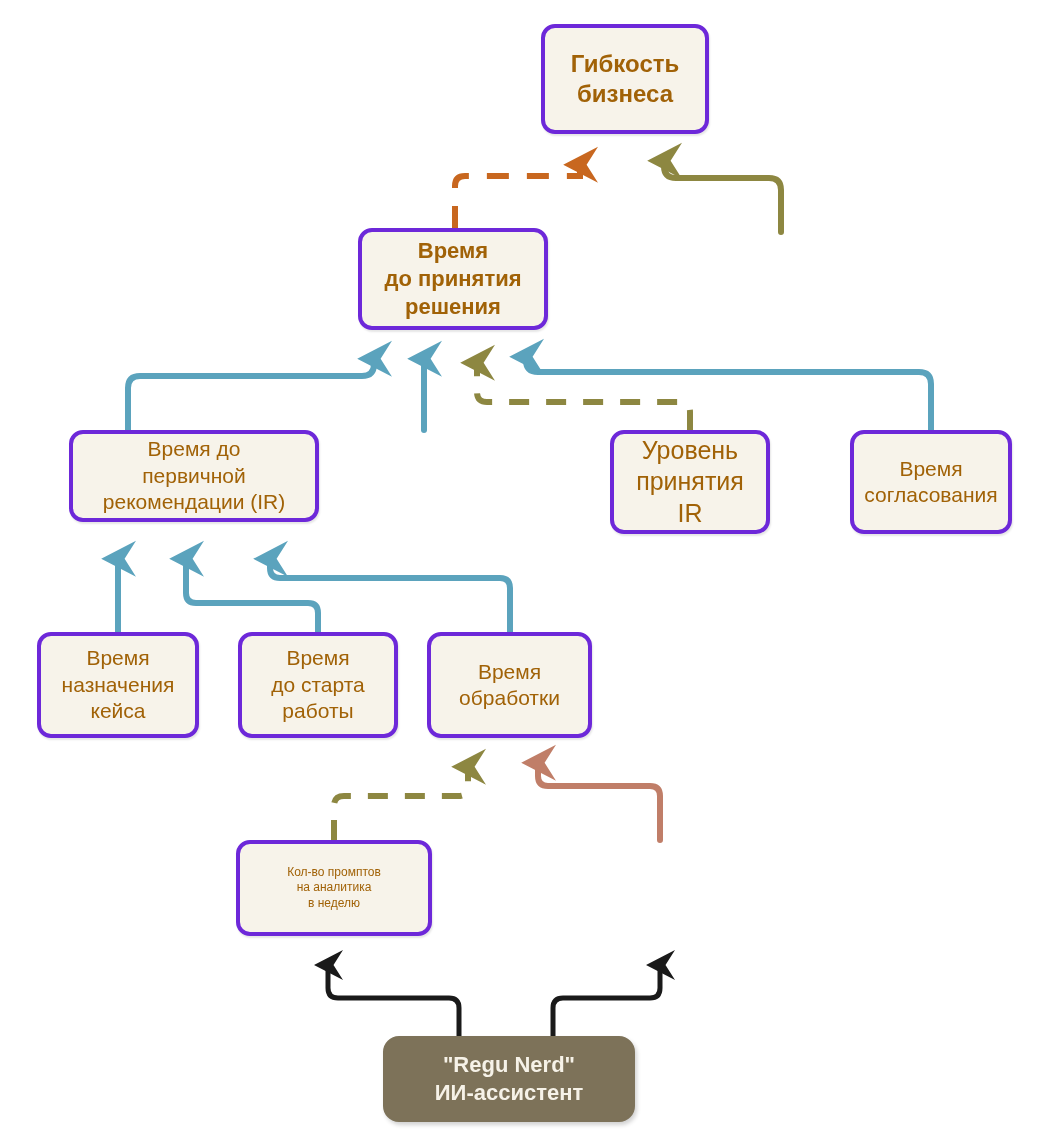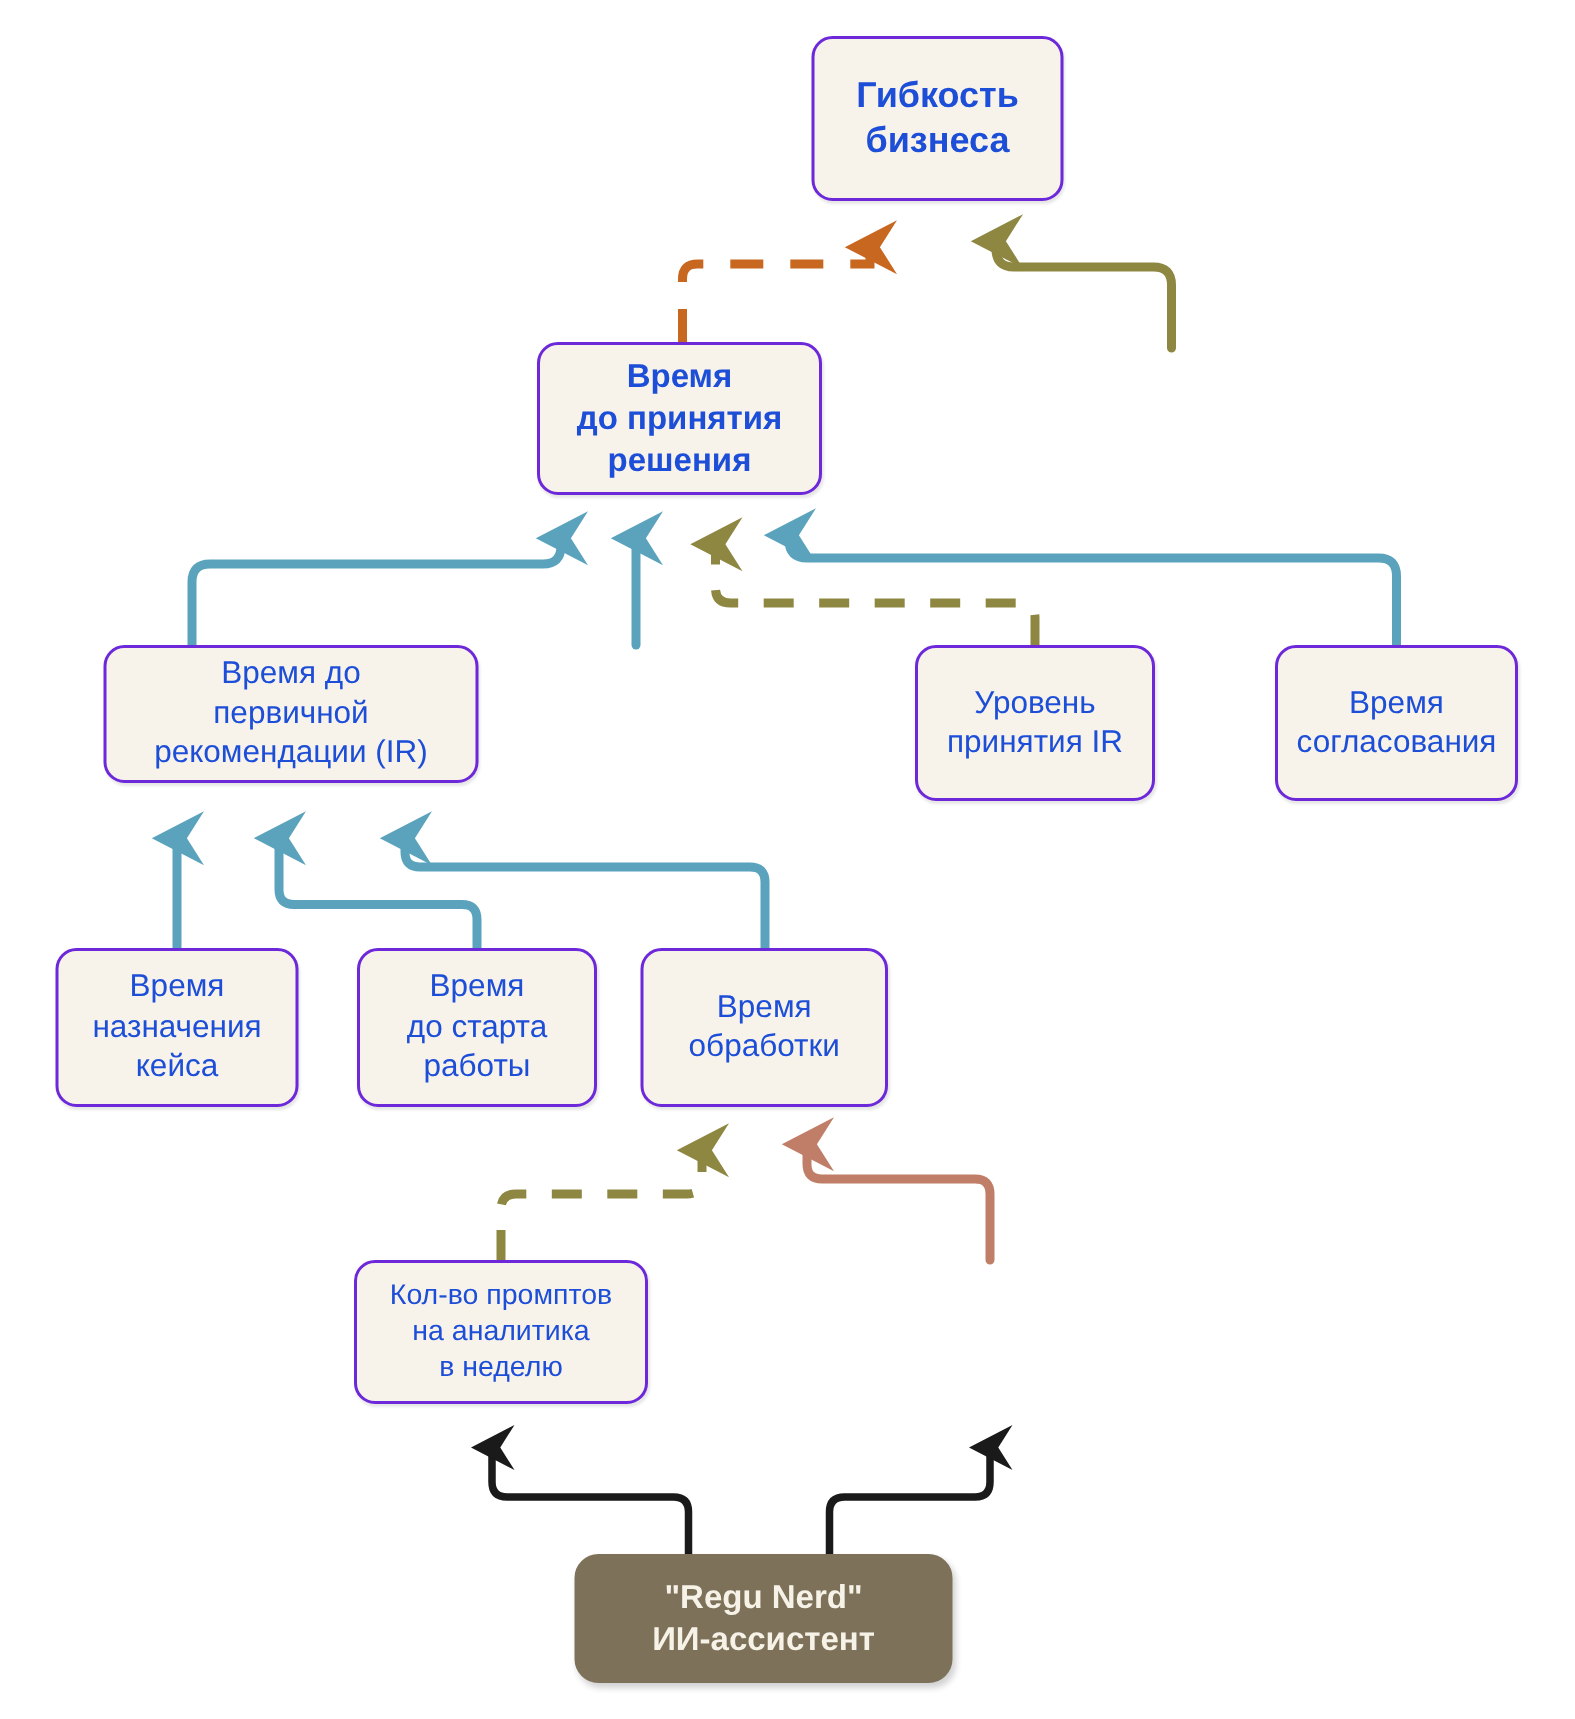--- a/index.html
+++ b/index.html
@@ -26,22 +26,22 @@
   }
   .node {
     position: absolute;
     box-sizing: border-box;
     display: flex;
     align-items: center;
     justify-content: center;
     text-align: center;
     border-radius: 14px;
     background: #f7f3ea;
-    border: 2px solid #6d28d9;
-    color: #1d4ed8;
+    border: 4px solid #6d28d9;
+    color: #a16207;
     font-size: 21px;
     line-height: 1.26;
     padding: 4px 8px;
     z-index: 5;
     box-shadow: 1px 2px 2px rgba(0,0,0,0.10);
   }
   .node.bold {
     font-weight: bold;
   }
   .node.agent {
@@ -120,21 +120,21 @@
   </div>
 
 
   <div class="node" style="left:69px; top:430px; width:250px; height:92px; font-size:21px;">
     <span>Время до
 первичной
 рекомендации (IR)</span>
   </div>
 
 
-  <div class="node" style="left:610px; top:430px; width:160px; height:104px; font-size:21px;">
+  <div class="node" style="left:610px; top:430px; width:160px; height:104px; font-size:25px;">
     <span>Уровень
 принятия IR</span>
   </div>
 
   <div class="node" style="left:850px; top:430px; width:162px; height:104px; font-size:21px;">
     <span>Время
 согласования</span>
   </div>
 
   <div class="node" style="left:37px; top:632px; width:162px; height:106px; font-size:21px;">
@@ -147,21 +147,21 @@
     <span>Время
 до старта
 работы</span>
   </div>
 
   <div class="node" style="left:427px; top:632px; width:165px; height:106px; font-size:21px;">
     <span>Время
 обработки</span>
   </div>
 
-  <div class="node" style="left:236px; top:840px; width:196px; height:96px; font-size:19px;">
+  <div class="node" style="left:236px; top:840px; width:196px; height:96px; font-size:12px;">
     <span>Кол-во промптов
 на аналитика
 в неделю</span>
   </div>
 
 
   <div class="node agent" style="left:383px; top:1036px; width:252px; height:86px; font-size:22px;">
     <span>"Regu Nerd"
 ИИ-ассистент</span>
   </div>

